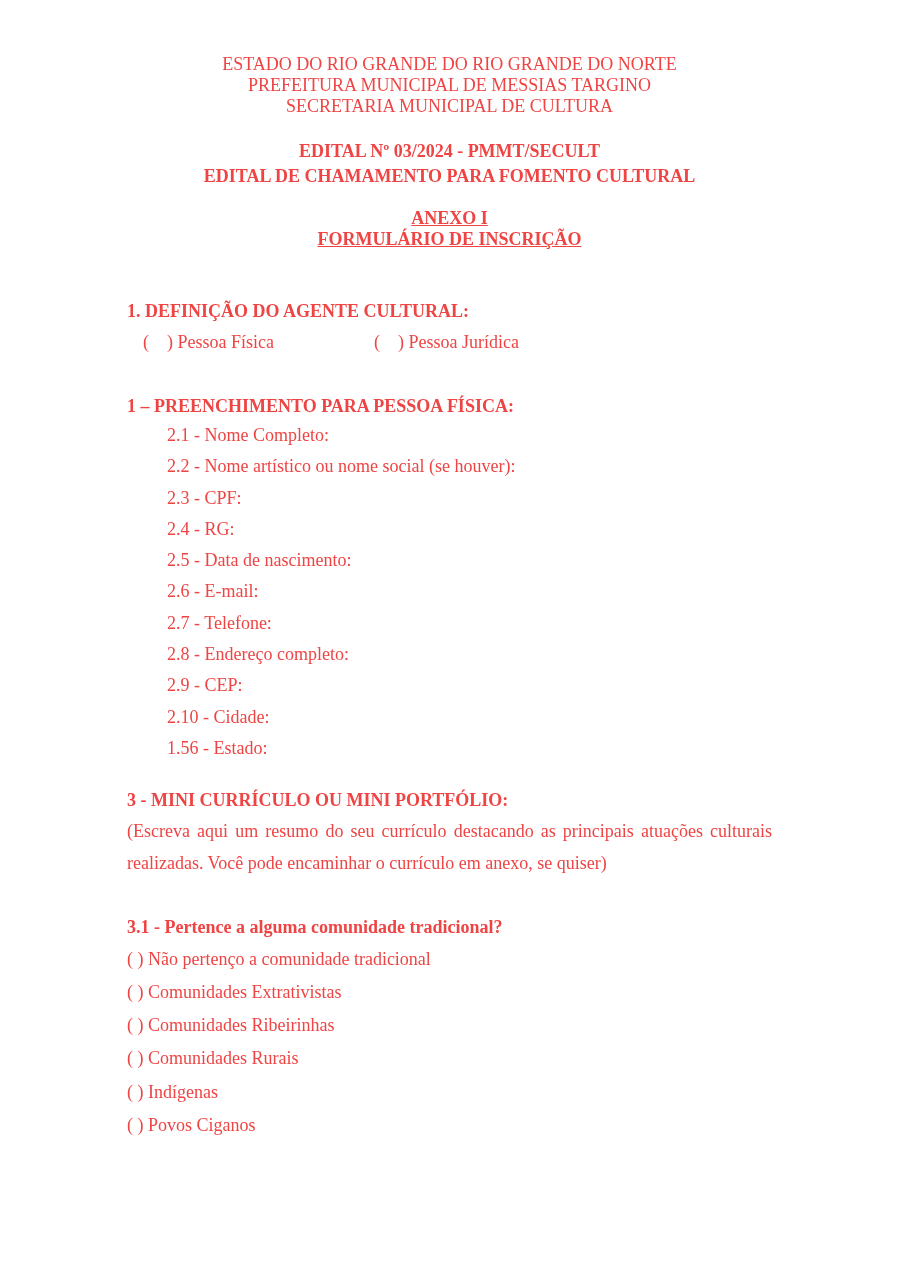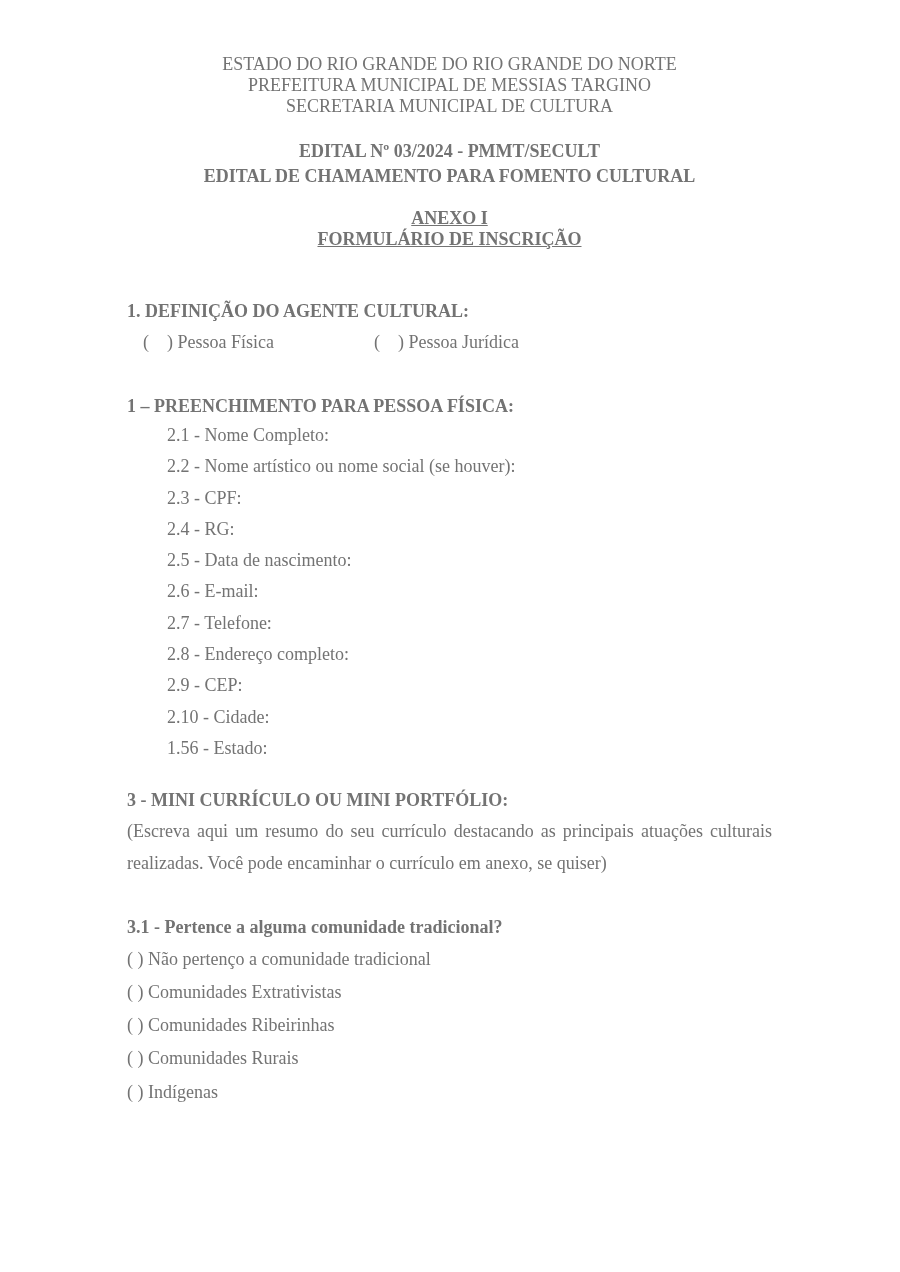--- a/index.html
+++ b/index.html
@@ -5,21 +5,21 @@
   html, body {
     margin: 0;
     padding: 0;
     background: #ffffff;
   }
   .page {
     position: relative;
     width: 900px;
     height: 1196px;
     background: #ffffff;
-    color: #737373;
+    color: #ef4444;
     font-family: "Liberation Serif", "DejaVu Serif", serif;
     font-size: 18px;
     overflow: hidden;
     box-sizing: border-box;
   }
   .content {
     padding: 54px 128px 0 127px;
   }
   .center { text-align: center; }
 
@@ -123,16 +123,17 @@
     <div class="sec-title s3-title">3 - MINI CURRÍCULO OU MINI PORTFÓLIO:</div>
     <p class="s3-para">(Escreva aqui um resumo do seu currículo destacando as principais atuações culturais realizadas. Você pode encaminhar o currículo em anexo, se quiser)</p>
 
     <div class="sec-title s31-title">3.1 - Pertence a alguma comunidade tradicional?</div>
     <div class="chk-list">
       <div class="chk">( ) Não pertenço a comunidade tradicional</div>
       <div class="chk">( ) Comunidades Extrativistas</div>
       <div class="chk">( ) Comunidades Ribeirinhas</div>
       <div class="chk">( ) Comunidades Rurais</div>
       <div class="chk">( ) Indígenas</div>
+      <div class="chk">( ) Povos Ciganos</div>
     </div>
 
   </div>
 </div>
 
 </body></html>

